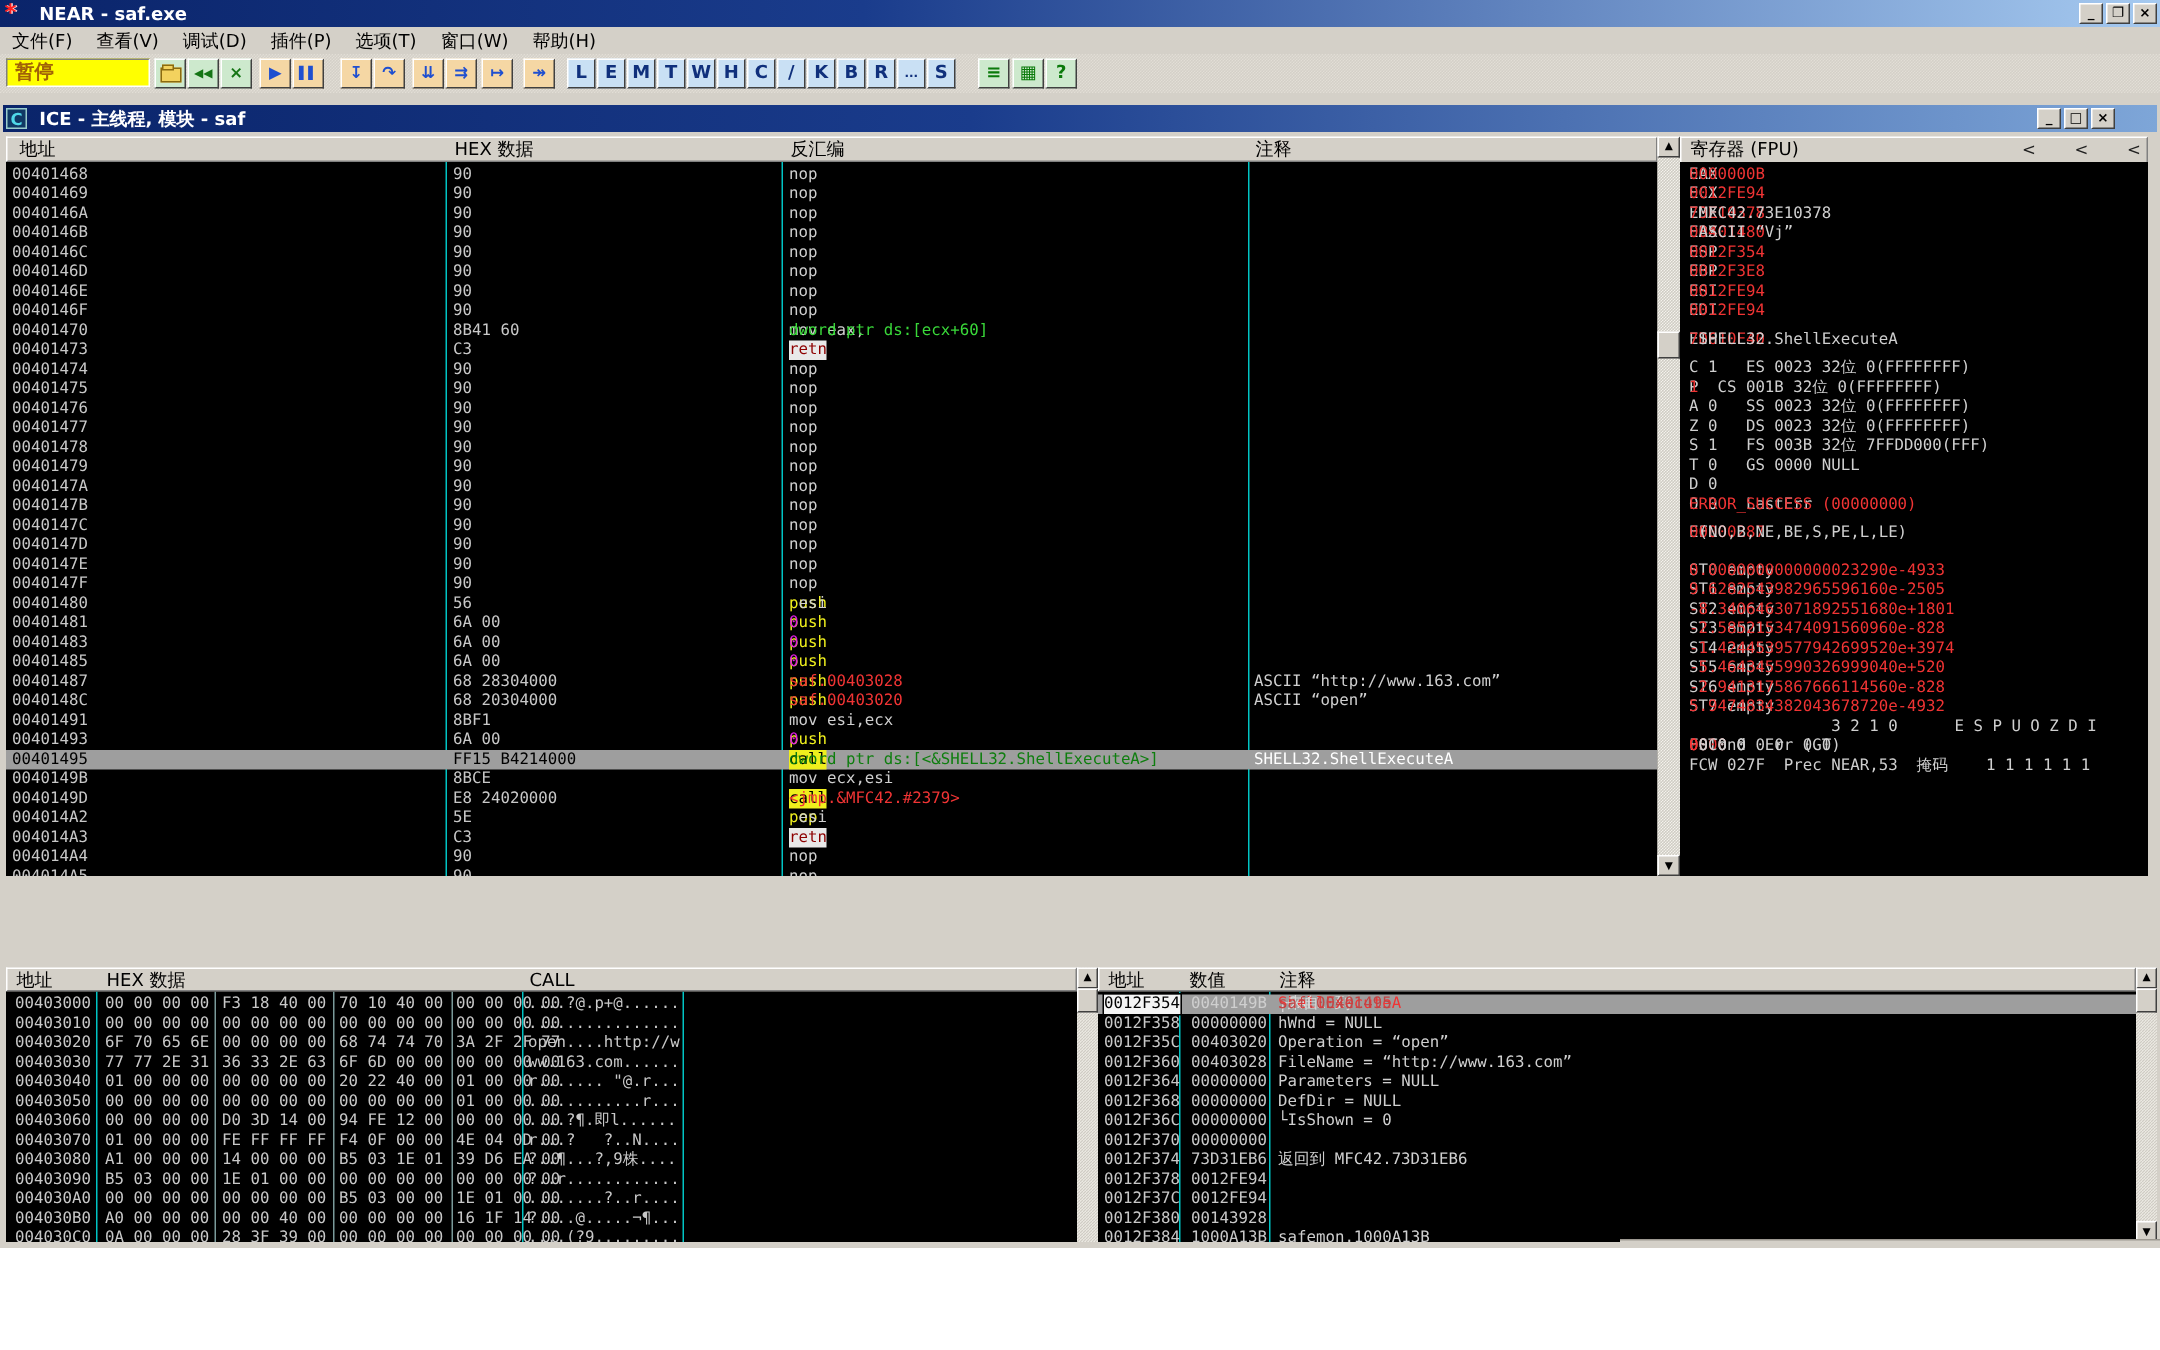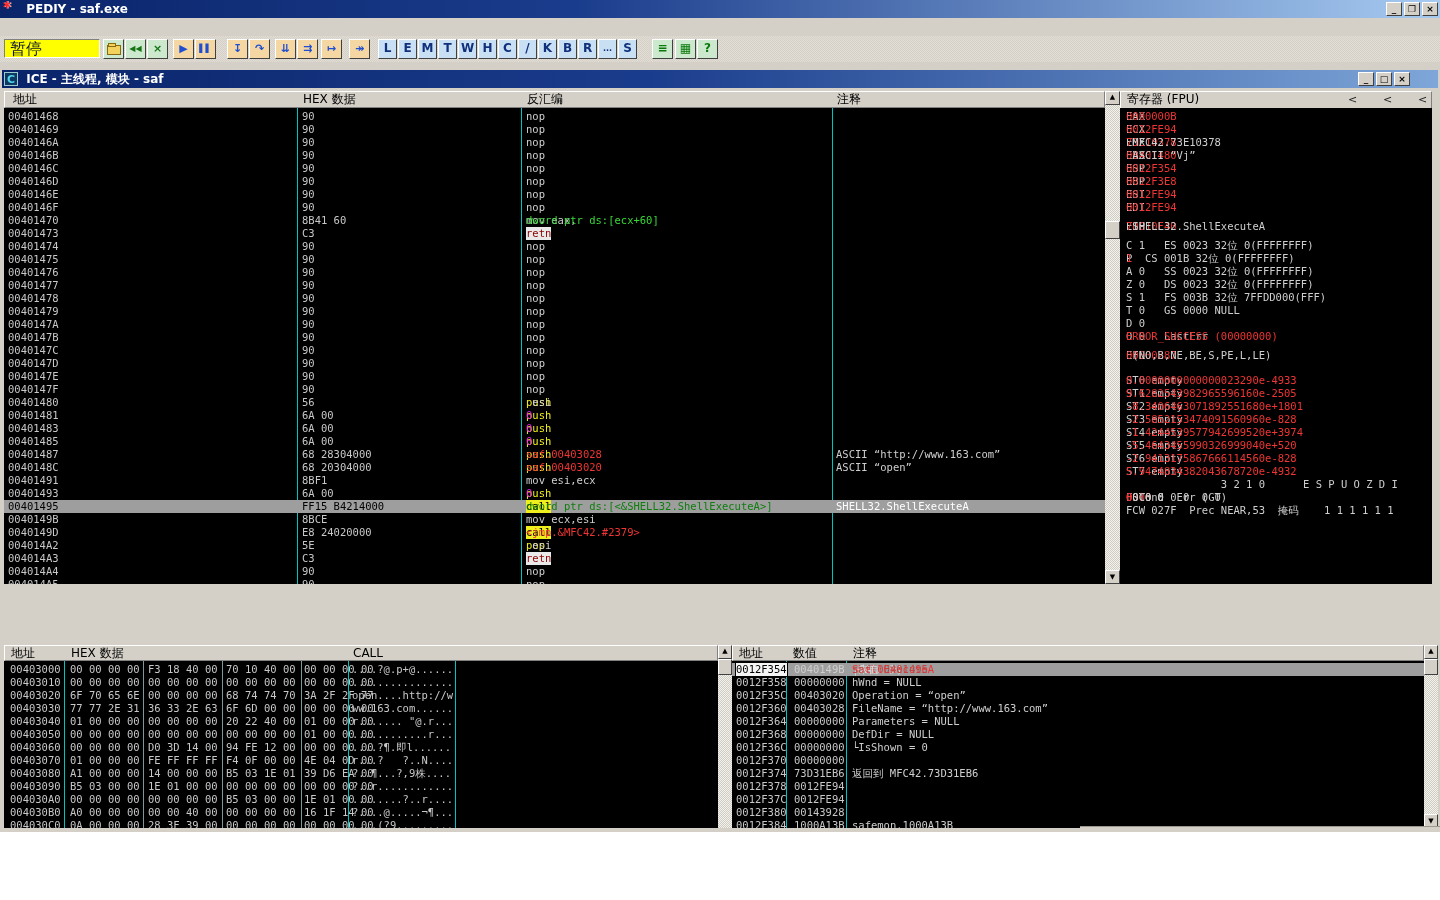--- a/index.html
+++ b/index.html
@@ -15,22 +15,22 @@
   .winbtns{position:absolute;right:2px;top:2px;display:flex;gap:2px;}
   .wbtn{width:16px;height:14px;background:#d4d0c8;border:1px solid;border-color:#fff #404040 #404040 #fff;
     font-size:9px;line-height:12px;text-align:center;color:#000;font-weight:bold;box-sizing:border-box;}
   .menubar{left:0;top:18px;width:1440px;height:18px;background:#d4d0c8;font-size:12px;line-height:18px;color:#000;}
   .menu-item{display:inline-block;padding:0 8px;}
   .toolbar{left:0;top:36px;width:1440px;height:26px;background:#d4d0c8;
     background-image:linear-gradient(45deg,#e2ded6 25%,transparent 25%,transparent 75%,#e2ded6 75%),
                      linear-gradient(45deg,#e2ded6 25%,transparent 25%,transparent 75%,#e2ded6 75%);
     background-size:2px 2px;background-position:0 0,1px 1px;}
   .pausebox{position:absolute;left:4px;top:3px;width:96px;height:19px;background:#ffff00;
-    border:1px solid;border-color:#808080 #fff #fff #808080;color:#0f172a;font-weight:normal;
-    font-size:16px;line-height:18px;padding-left:5px;box-sizing:border-box;}
+    border:1px solid;border-color:#808080 #fff #fff #808080;color:#a16207;font-weight:bold;
+    font-size:13px;line-height:18px;padding-left:5px;box-sizing:border-box;}
   .tbtn{position:absolute;top:3px;width:21px;height:20px;box-sizing:border-box;
     border:1px solid;border-color:#fff #404040 #404040 #fff;text-align:center;
     font-size:11px;line-height:17px;font-weight:bold;}
   .tbtn.g{background:#cde9cd;color:#157515;}
   .tbtn.o{background:#f5d7a4;color:#1f4fd0;}
   .tbtn.l{background:#c9e0f4;color:#10307c;font-size:12px;}
   .tbtn.gr{background:#cde9cd;color:#0a7a0a;font-size:12px;}
   .folder-glyph{display:inline-block;width:12px;height:8px;background:#f3d25e;border:1px solid #8a6a10;
     position:relative;top:3px;}
   .folder-glyph:before{content:"";position:absolute;left:0;top:-3px;width:6px;height:2px;
@@ -79,28 +79,29 @@
   .reg-arrows{position:absolute;top:0;font-size:11px;color:#202020;}
   .strip{background:#d4d0c8;border-top:1px solid #9c9890;}
 </style>
 </head>
 <body>
 
 <div id="app">
 
   <div class="abs titlebar">
     <span class="title-icon">*</span>
-    <span>PEDIY - saf.exe</span>
+    <span>NEAR - saf.exe</span>
     <span class="winbtns">
       <span class="wbtn">_</span>
       <span class="wbtn">❐</span>
       <span class="wbtn">×</span>
     </span>
   </div>
 
+  <div class="abs menubar" id="menubar"><span class="menu-item">文件(F)</span><span class="menu-item">查看(V)</span><span class="menu-item">调试(D)</span><span class="menu-item">插件(P)</span><span class="menu-item">选项(T)</span><span class="menu-item">窗口(W)</span><span class="menu-item">帮助(H)</span></div>
 
   <div class="abs toolbar" id="toolbar">
     <div class="pausebox">暂停</div>
   <div class="tbtn g abs" style="left: 103px;"><span class="folder-glyph"></span></div>
       <div class="tbtn g abs" style="left: 125px; font-size: 8px;">◀◀</div>
       <div class="tbtn g abs" style="left: 147px;">×</div>
       <div class="tbtn o abs" style="left: 173px;">▶</div>
       <div class="tbtn o abs" style="left: 195px; font-size: 8px;">▌▌</div>
       <div class="tbtn o abs" style="left: 227px;">↧</div>
       <div class="tbtn o abs" style="left: 249px;">↷</div>

